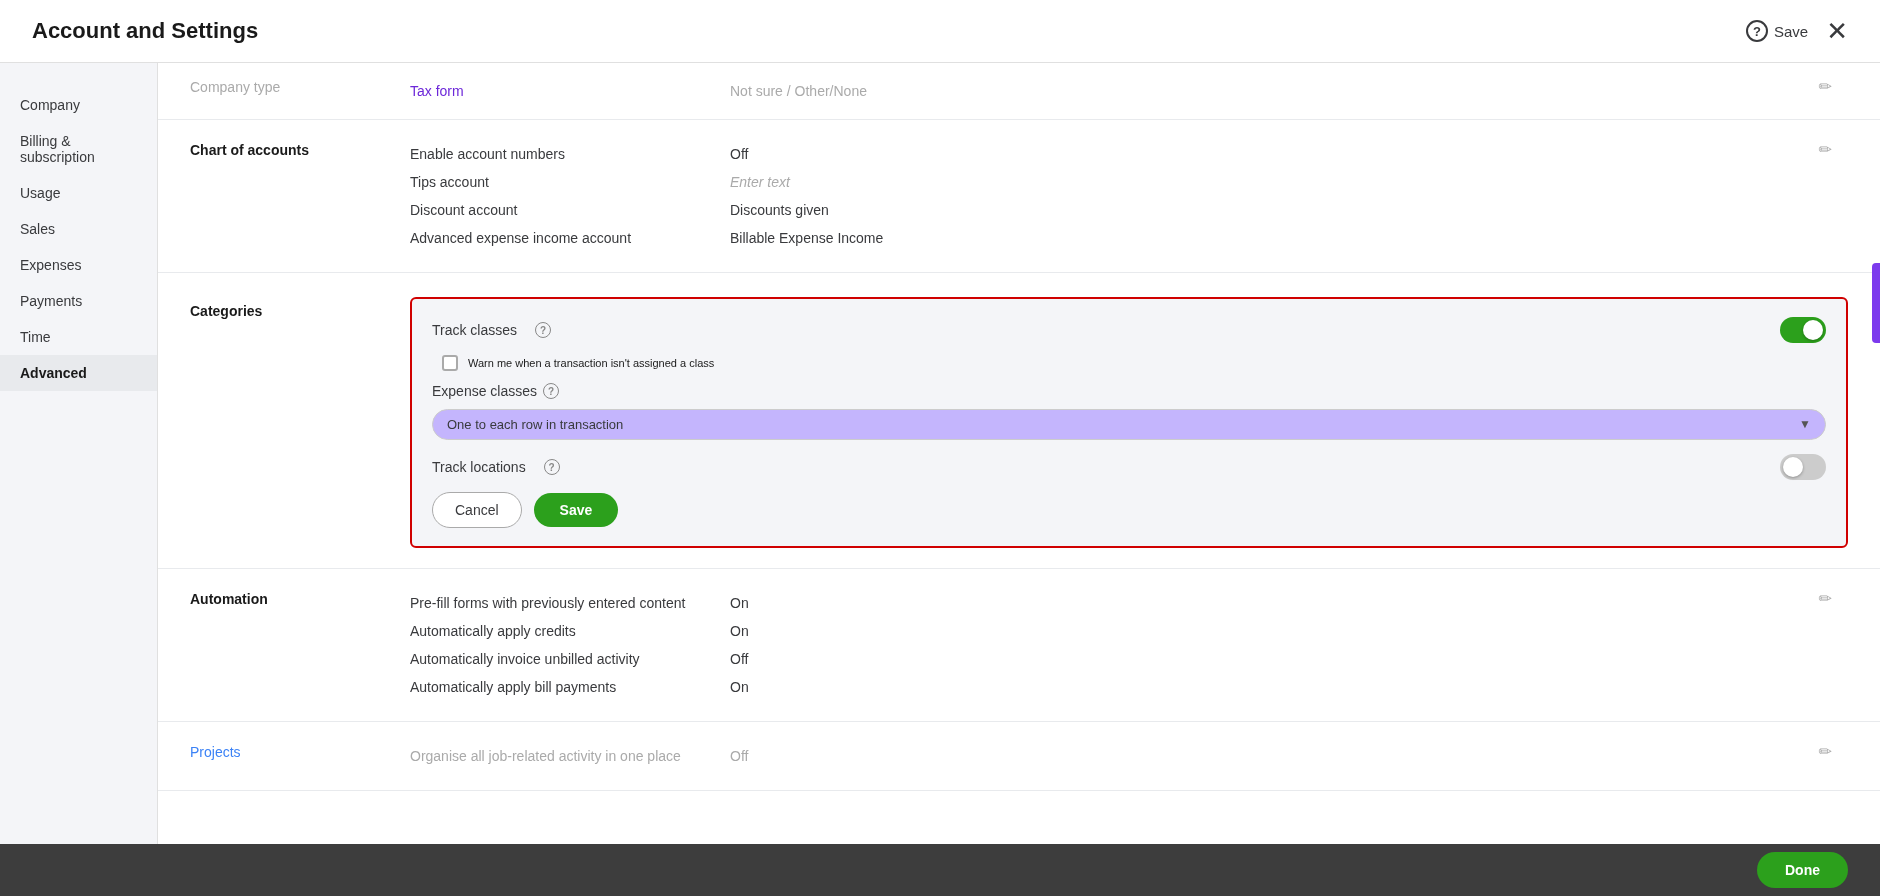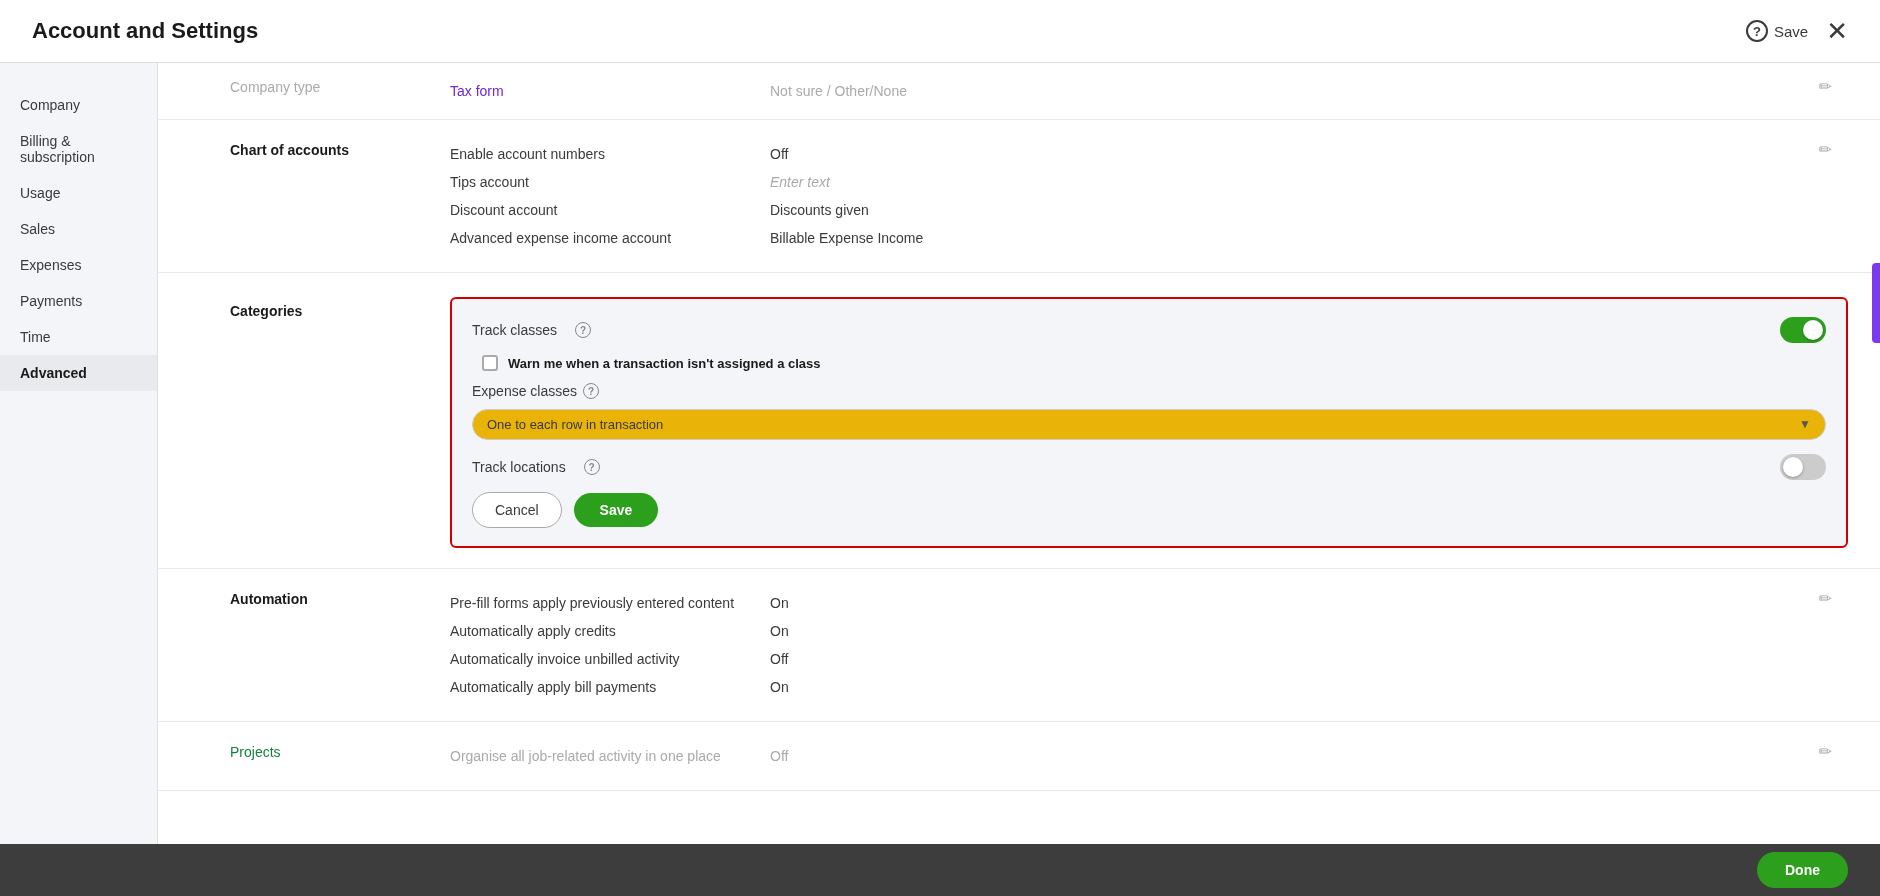--- a/index.html
+++ b/index.html
@@ -27,21 +27,21 @@
     .sidebar-item.active { background: #e8eaed; font-weight: 600; color: #1a1a1a; }
 
     
     .content { flex: 1; overflow-y: auto; background: #fff; padding: 0; position: relative; }
 
     
     .right-accent { position: absolute; right: 0; top: 200px; width: 8px; height: 80px; background: #7c3aed; border-radius: 4px 0 0 4px; }
 
     
     .section { display: flex; border-bottom: 1px solid #e8eaed; padding: 20px 32px; }
-    .section-label { width: 220px; flex-shrink: 0; font-size: 14px; font-weight: 600; color: #1a1a1a; padding-top: 2px; margin-left: 40px; }
+    .section-label { width: 220px; flex-shrink: 0; font-size: 14px; font-weight: 600; color: #1a1a1a; padding-top: 2px; }
     .section-content { flex: 1; }
     .section-edit { margin-left: auto; color: #aaa; cursor: pointer; padding: 0 16px; }
     .edit-icon { font-size: 16px; }
 
     
     .row { display: flex; align-items: center; padding: 6px 0; }
     .row-label { font-size: 14px; color: #393a3d; min-width: 320px; }
     .row-value { font-size: 14px; color: #393a3d; }
     .row-value.placeholder { color: #aaa; font-style: italic; }
 
@@ -63,31 +63,31 @@
     .toggle-slider { position: absolute; top: 0; left: 0; right: 0; bottom: 0; border-radius: 26px; cursor: pointer; transition: .3s; }
     .toggle-slider.on { background: #2ca01c; }
     .toggle-slider.off { background: #ccc; }
     .toggle-slider::before { content: ''; position: absolute; width: 20px; height: 20px; border-radius: 50%; background: white; top: 3px; transition: .3s; box-shadow: 0 1px 3px rgba(0,0,0,0.3); }
     .toggle-slider.on::before { left: 23px; }
     .toggle-slider.off::before { left: 3px; }
 
     
     .checkbox-row { display: flex; align-items: center; gap: 10px; margin: 6px 0 12px 0; padding-left: 10px; }
     .custom-checkbox { width: 16px; height: 16px; border: 2px solid #aaa; border-radius: 3px; background: #fff; flex-shrink: 0; cursor: pointer; }
-    .checkbox-label { font-size: 13px; color: #1a1a1a; font-weight: 700; }
+    .checkbox-label { font-size: 11px; color: #1a1a1a; font-weight: 400; }
 
     
     .assign-row { display: flex; align-items: center; gap: 6px; margin-bottom: 10px; padding-left: 0; }
     .assign-label { font-size: 14px; color: #393a3d; display: flex; align-items: center; gap: 6px; }
 
     
     .dropdown-select {
       display: flex; align-items: flex-start; justify-content: space-between;
       border: 1px solid #ccc; border-radius: 20px; padding: 7px 14px;
-      background: #eab308; font-size: 13px; color: #393a3d; cursor: pointer;
+      background: #c4b5fd; font-size: 13px; color: #393a3d; cursor: pointer;
       min-width: 230px; margin: 0 0 14px 0;
     }
     .dropdown-arrow { font-size: 12px; color: #555; margin-left: 8px; }
 
     
     .help-icon-sm { display: inline-flex; align-items: center; justify-content: center; width: 16px; height: 16px; border: 1.5px solid #888; border-radius: 50%; font-size: 10px; font-weight: 700; color: #888; cursor: pointer; flex-shrink: 0; }
 
     
     .action-buttons { display: flex; align-items: center; gap: 12px; margin-top: 8px; }
     .cancel-btn { padding: 9px 22px; border: 1.5px solid #aaa; border-radius: 20px; background: #fff; font-size: 14px; color: #393a3d; cursor: pointer; }
@@ -218,21 +218,21 @@
           <button class="cancel-btn">Cancel</button>
           <button class="save-btn">Save</button>
         </div>
       </div>
     </div>
 
     <div class="section">
       <div class="section-label">Automation</div>
       <div class="section-content">
         <div class="row">
-          <span class="row-label">Pre-fill forms apply previously entered content</span>
+          <span class="row-label">Pre-fill forms with previously entered content</span>
           <span class="row-value">On</span>
         </div>
         <div class="row">
           <span class="row-label">Automatically apply credits</span>
           <span class="row-value">On</span>
         </div>
         <div class="row">
           <span class="row-label">Automatically invoice unbilled activity</span>
           <span class="row-value">Off</span>
         </div>
@@ -240,21 +240,21 @@
           <span class="row-label">Automatically apply bill payments</span>
           <span class="row-value">On</span>
         </div>
       </div>
       <div class="section-edit">
         <span class="edit-icon">✏</span>
       </div>
     </div>
 
     <div class="section">
-      <div class="section-label" style="color:#15803d;font-weight:400;">Projects</div>
+      <div class="section-label" style="color:#3b82f6;font-weight:400;">Projects</div>
       <div class="section-content">
         <div class="row">
           <span class="row-label" style="color:#aaa;">Organise all job-related activity in one place</span>
           <span class="row-value" style="color:#aaa;">Off</span>
         </div>
       </div>
       <div class="section-edit">
         <span class="edit-icon" style="color:#aaa;">✏</span>
       </div>
     </div>

